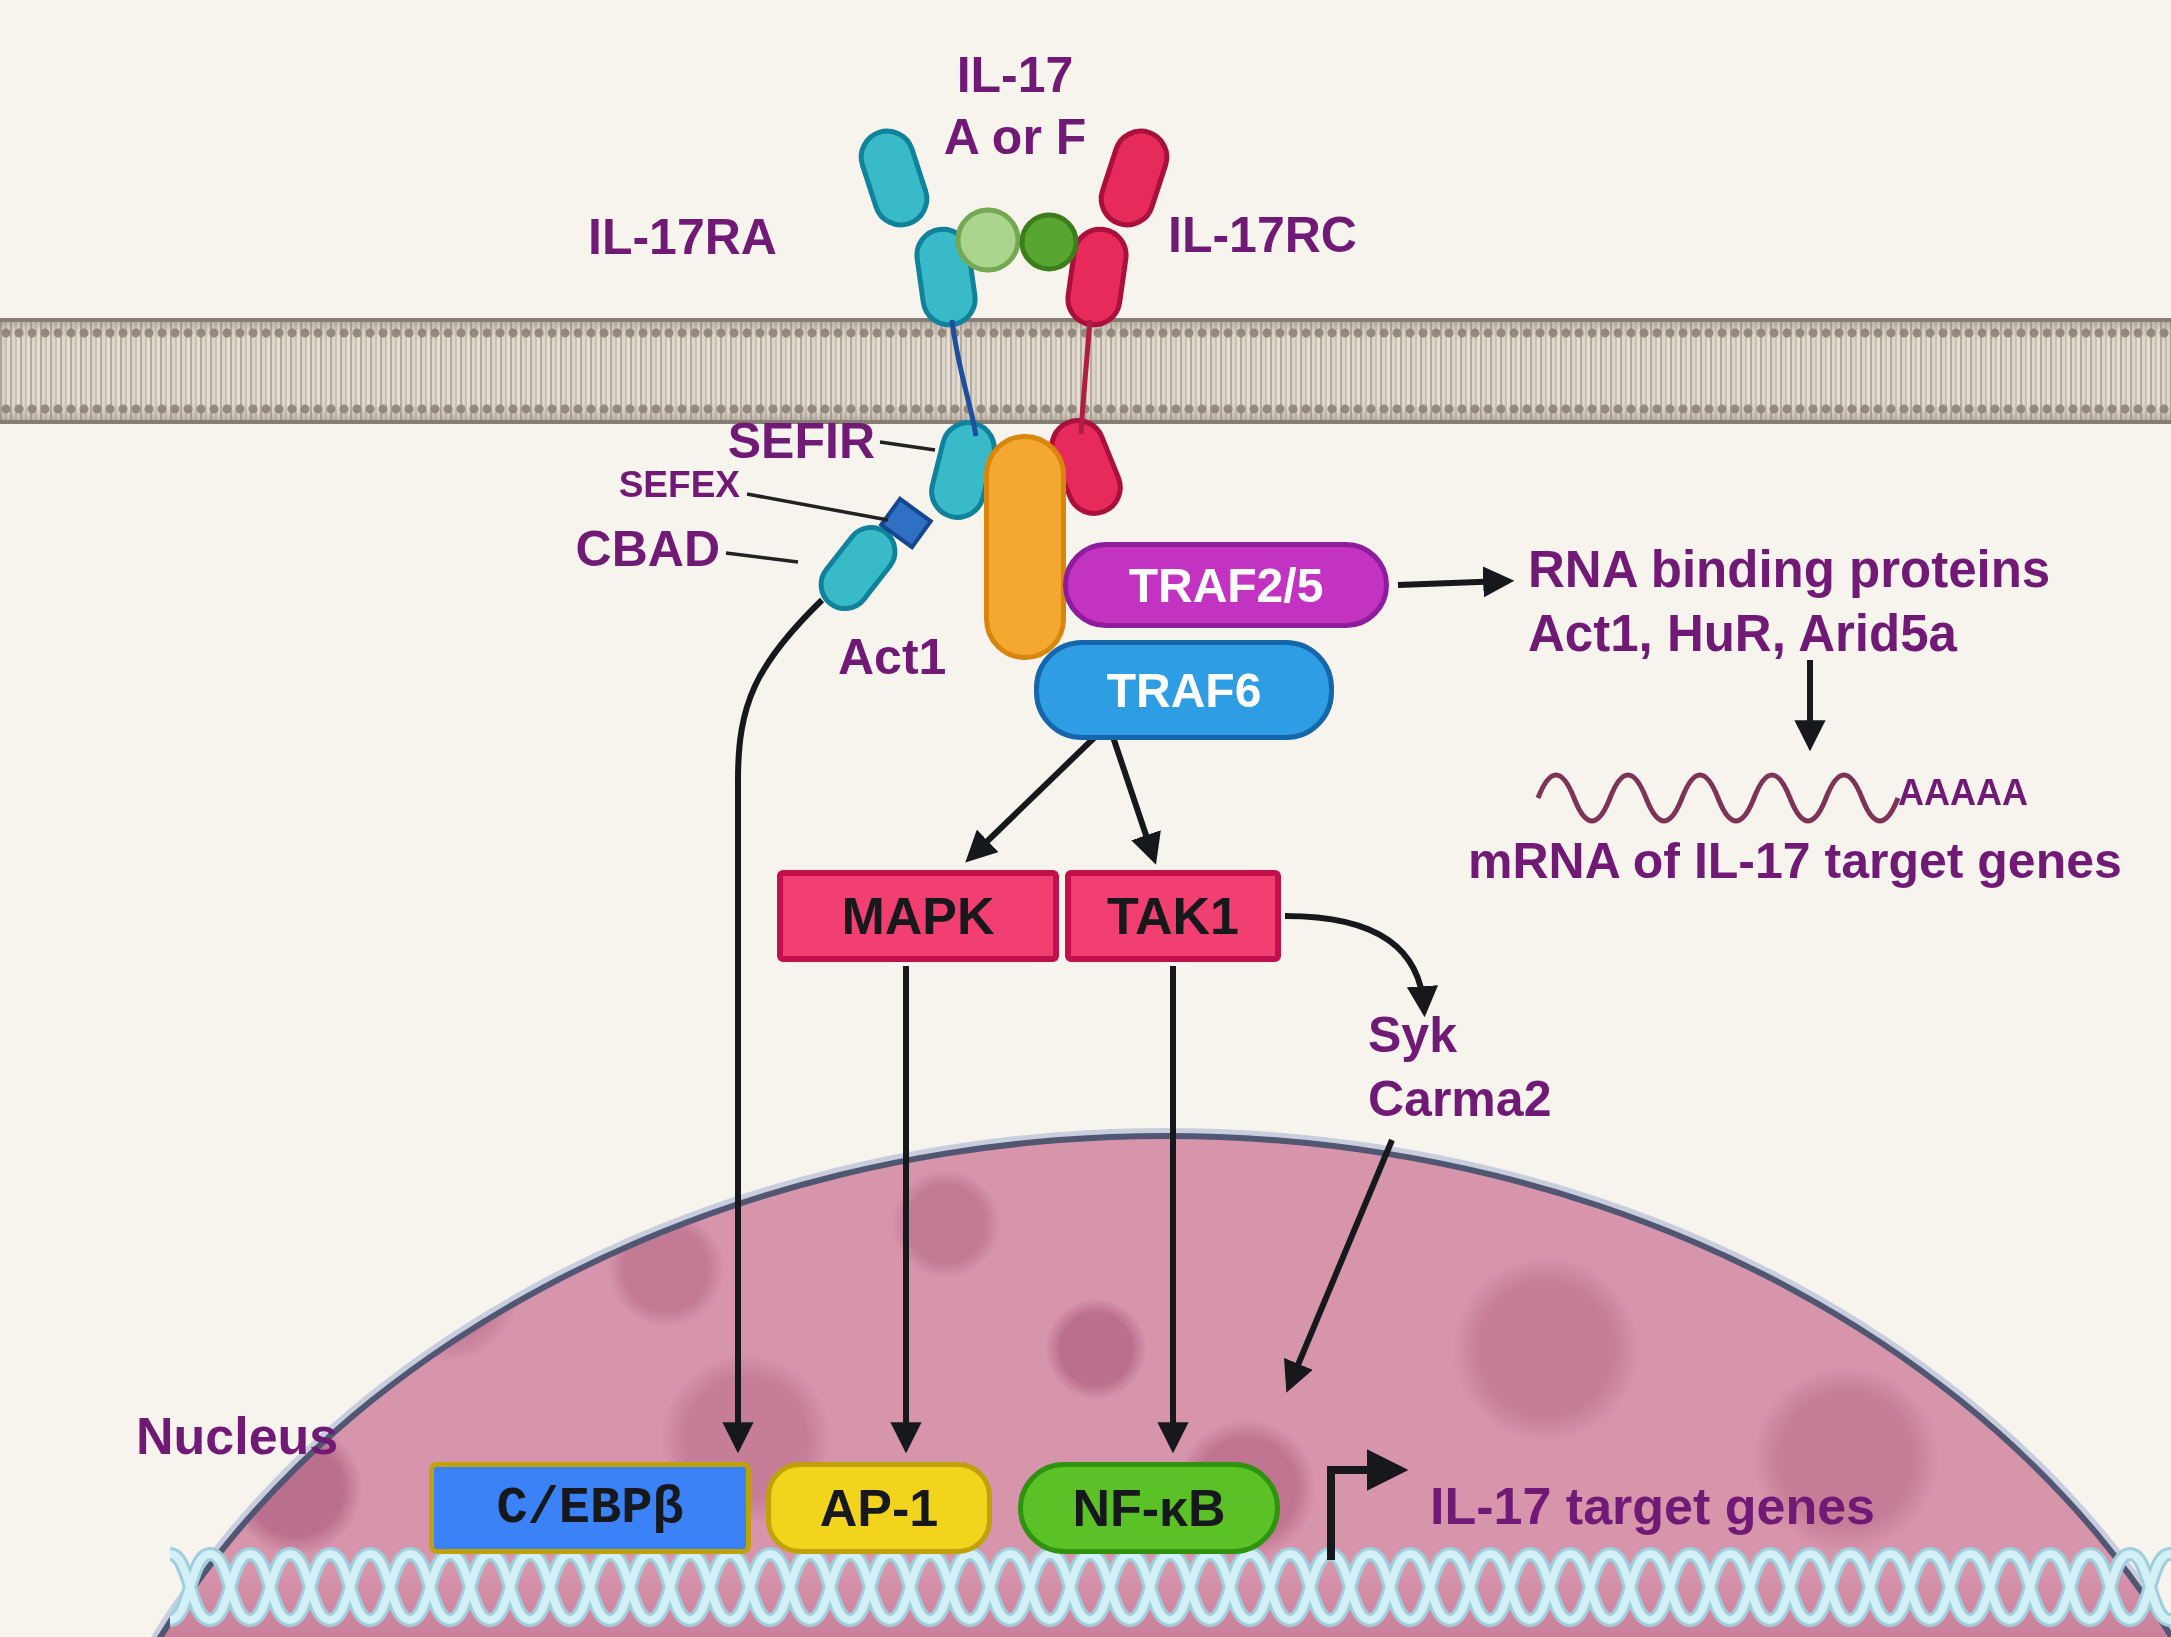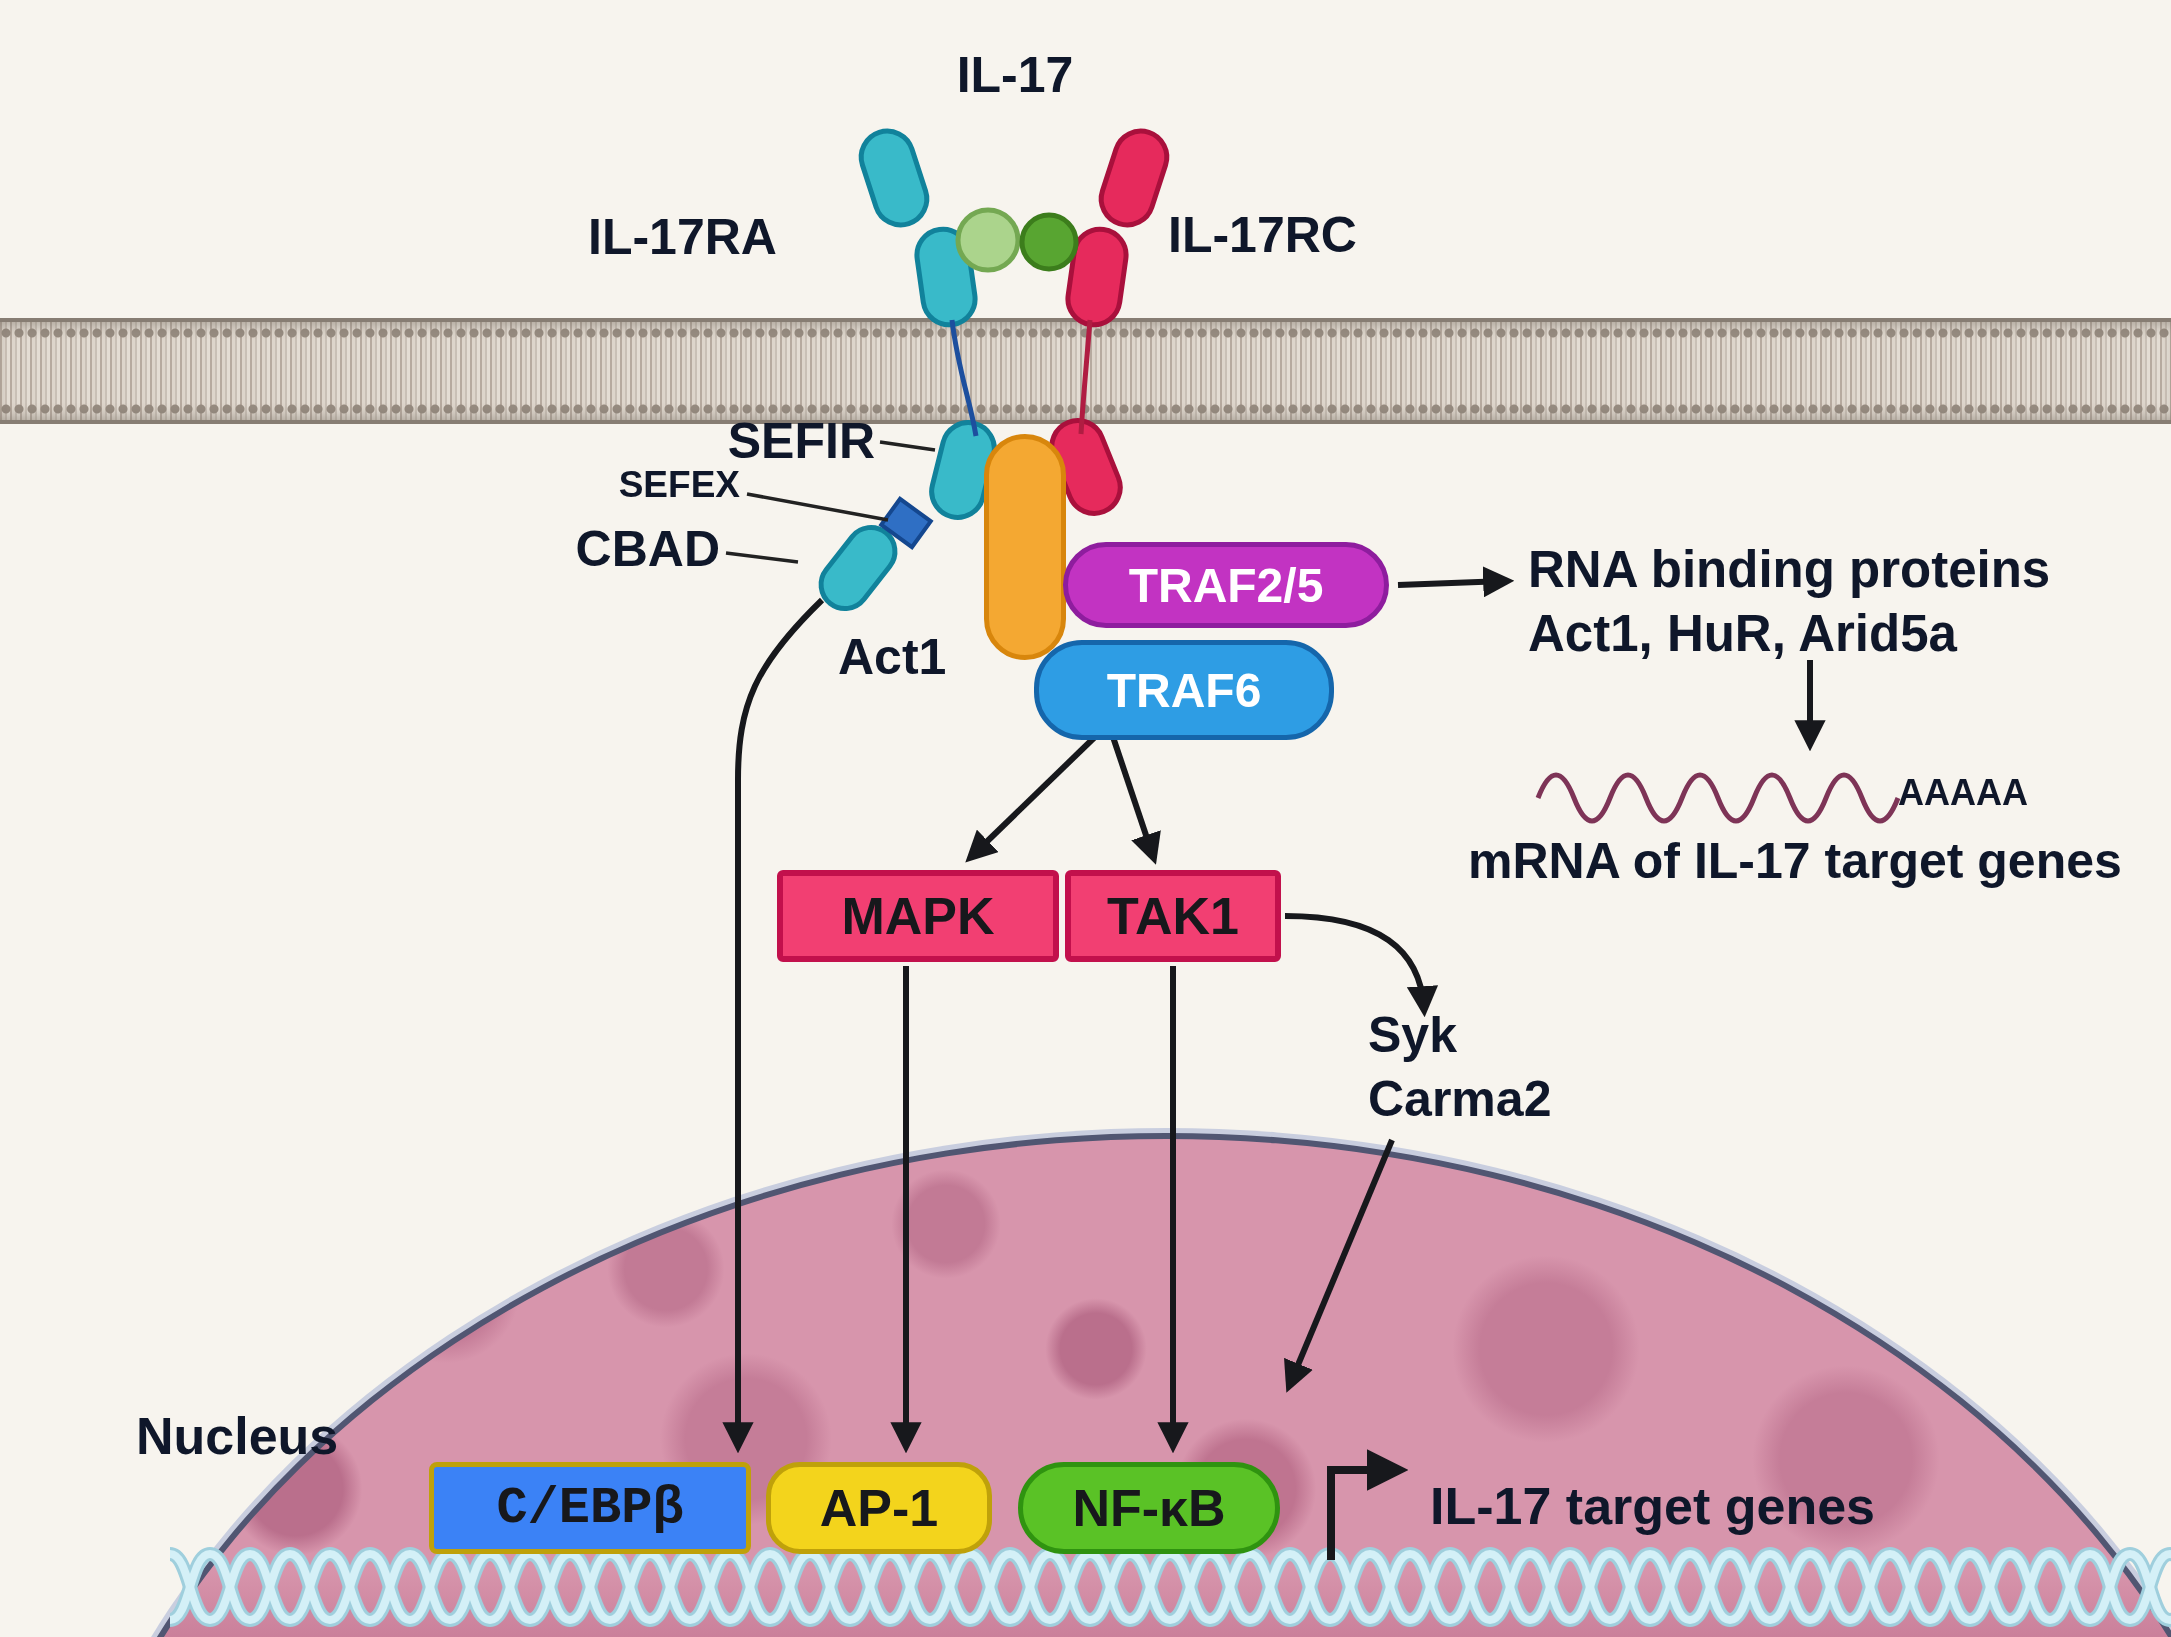--- a/index.html
+++ b/index.html
@@ -25,21 +25,21 @@
       radial-gradient(circle 110px at 700px 300px, #c57d98 55%, rgba(197,125,152,0) 78%),
       radial-gradient(circle 90px at 1200px 350px, #bf7490 55%, rgba(191,116,144,0) 78%),
       radial-gradient(circle 120px at 1800px 320px,#c57d98 55%, rgba(197,125,152,0) 78%),
       radial-gradient(circle 65px at 1050px 210px, #ba6f8c 55%, rgba(186,111,140,0) 78%),
       radial-gradient(circle 75px at 620px 130px,  #c27a95 55%, rgba(194,122,149,0) 78%),
       radial-gradient(circle 100px at 2000px 180px,#c57d98 55%, rgba(197,125,152,0) 78%);
     border:6px solid #515672;box-shadow:0 0 0 5px #c9cedf;}
   
   #overlay{position:absolute;left:0;top:0;z-index:2;}
   
-  .lbl{position:absolute;font-weight:600;color:#0f172a;white-space:nowrap;z-index:3;}
+  .lbl{position:absolute;font-weight:600;color:#701a75;white-space:nowrap;z-index:3;}
   .pill{position:absolute;display:flex;align-items:center;justify-content:center;
         font-weight:600;color:#17181c;z-index:3;box-sizing:border-box;}
   
   #il17-l1{left:880px;top:46px;width:270px;text-align:center;font-size:50px;}
   #il17-l2{left:880px;top:108px;width:270px;text-align:center;font-size:50px;}
   #lbl-il17ra{left:588px;top:208px;font-size:50px;}
   #lbl-il17rc{left:1168px;top:206px;font-size:50px;}
   #lbl-sefir{left:640px;top:412px;width:235px;text-align:right;font-size:50px;}
   #lbl-sefex{left:495px;top:464px;width:245px;text-align:right;font-size:37px;}
   #lbl-cbad{left:480px;top:520px;width:240px;text-align:right;font-size:50px;}
@@ -130,20 +130,21 @@
       <path d="M1285,916 C1380,916 1420,950 1424,1008" marker-end="url(#ah)"></path>
       <path d="M1392,1140 L1290,1384" marker-end="url(#ah)"></path>
       <path d="M822,600 C755,665 738,705 738,780 L738,1444" marker-end="url(#ah)"></path>
       <path d="M906,966 L906,1444" marker-end="url(#ah)"></path>
       <path d="M1173,966 L1173,1444" marker-end="url(#ah)"></path>
       <path d="M1331,1560 L1331,1470 L1396,1470" marker-end="url(#ah)" stroke-width="8"></path>
     </g>
   </svg>
 
   <div class="lbl" id="il17-l1">IL-17</div>
+  <div class="lbl" id="il17-l2">A or F</div>
   <div class="lbl" id="lbl-il17ra">IL-17RA</div>
   <div class="lbl" id="lbl-il17rc">IL-17RC</div>
   <div class="lbl" id="lbl-sefir">SEFIR</div>
   <div class="lbl" id="lbl-sefex">SEFEX</div>
   <div class="lbl" id="lbl-cbad">CBAD</div>
   <div class="lbl" id="lbl-act1">Act1</div>
   <div class="lbl" id="lbl-rna1">RNA binding proteins</div>
   <div class="lbl" id="lbl-rna2">Act1, HuR, Arid5a</div>
   <div class="lbl" id="lbl-polya">AAAAA</div>
   <div class="lbl" id="lbl-mrna">mRNA of IL-17 target genes</div>

